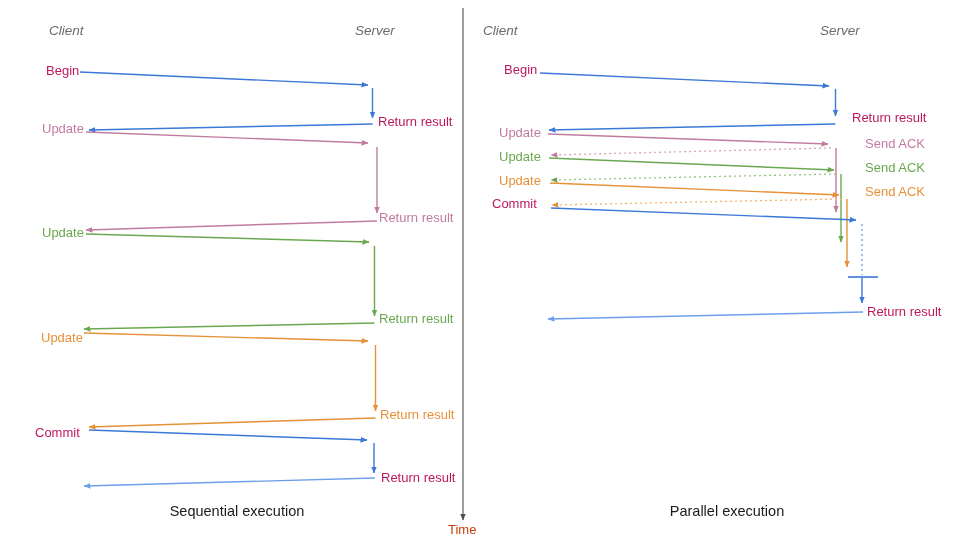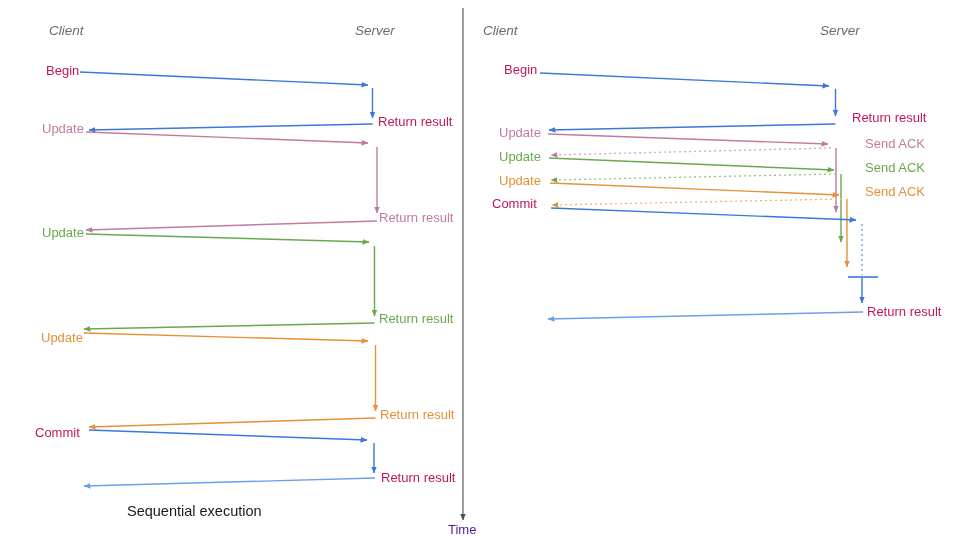--- a/index.html
+++ b/index.html
@@ -7,22 +7,22 @@
     position:relative;width:960px;height:540px;background:#ffffff;
     font-family:"Liberation Sans", sans-serif;overflow:hidden;
   }
   #wires{position:absolute;left:0;top:0;width:960px;height:540px;}
   .lbl{position:absolute;font-size:13px;line-height:14px;white-space:nowrap;}
   .actor{font-style:italic;color:#6b6b6b;font-size:13.5px;}
   .blue{color:#be185d;}
   .pink{color:#c27ba0;}
   .green{color:#6aa84f;}
   .orange{color:#e69138;}
-  .caption{font-size:14.5px;color:#1a1a1a;width:220px;text-align:left;}
-  .time{font-size:13px;color:#4c1d95;}
+  .caption{font-size:14.5px;color:#1a1a1a;width:220px;text-align:center;}
+  .time{font-size:13px;color:#c2410c;}
 </style>
 </head>
 <body>
 
 <div id="stage">
 
   <svg id="wires" viewBox="0 0 960 540">
     <defs>
       <marker id="m-blue" markerUnits="userSpaceOnUse" markerWidth="8" markerHeight="8" refX="6.5" refY="3.5" orient="auto">
         <path d="M0,0.6 L7,3.5 L0,6.4 Z" fill="#3c78d8"></path>
@@ -124,16 +124,17 @@
   <div class="lbl blue" style="left:852px;top:111px">Return result</div>
   <div class="lbl pink" style="left:499px;top:126px">Update</div>
   <div class="lbl pink" style="left:865px;top:137px">Send ACK</div>
   <div class="lbl green" style="left:499px;top:150px">Update</div>
   <div class="lbl green" style="left:865px;top:161px">Send ACK</div>
   <div class="lbl orange" style="left:499px;top:174px">Update</div>
   <div class="lbl orange" style="left:865px;top:185px">Send ACK</div>
   <div class="lbl blue" style="left:492px;top:197px">Commit</div>
   <div class="lbl blue" style="left:867px;top:305px">Return result</div>
 
+  <div class="lbl caption" style="left:617px;top:504px">Parallel execution</div>
 
   <div class="lbl time" style="left:448px;top:523px">Time</div>
 
 </div>
 
 </body></html>

